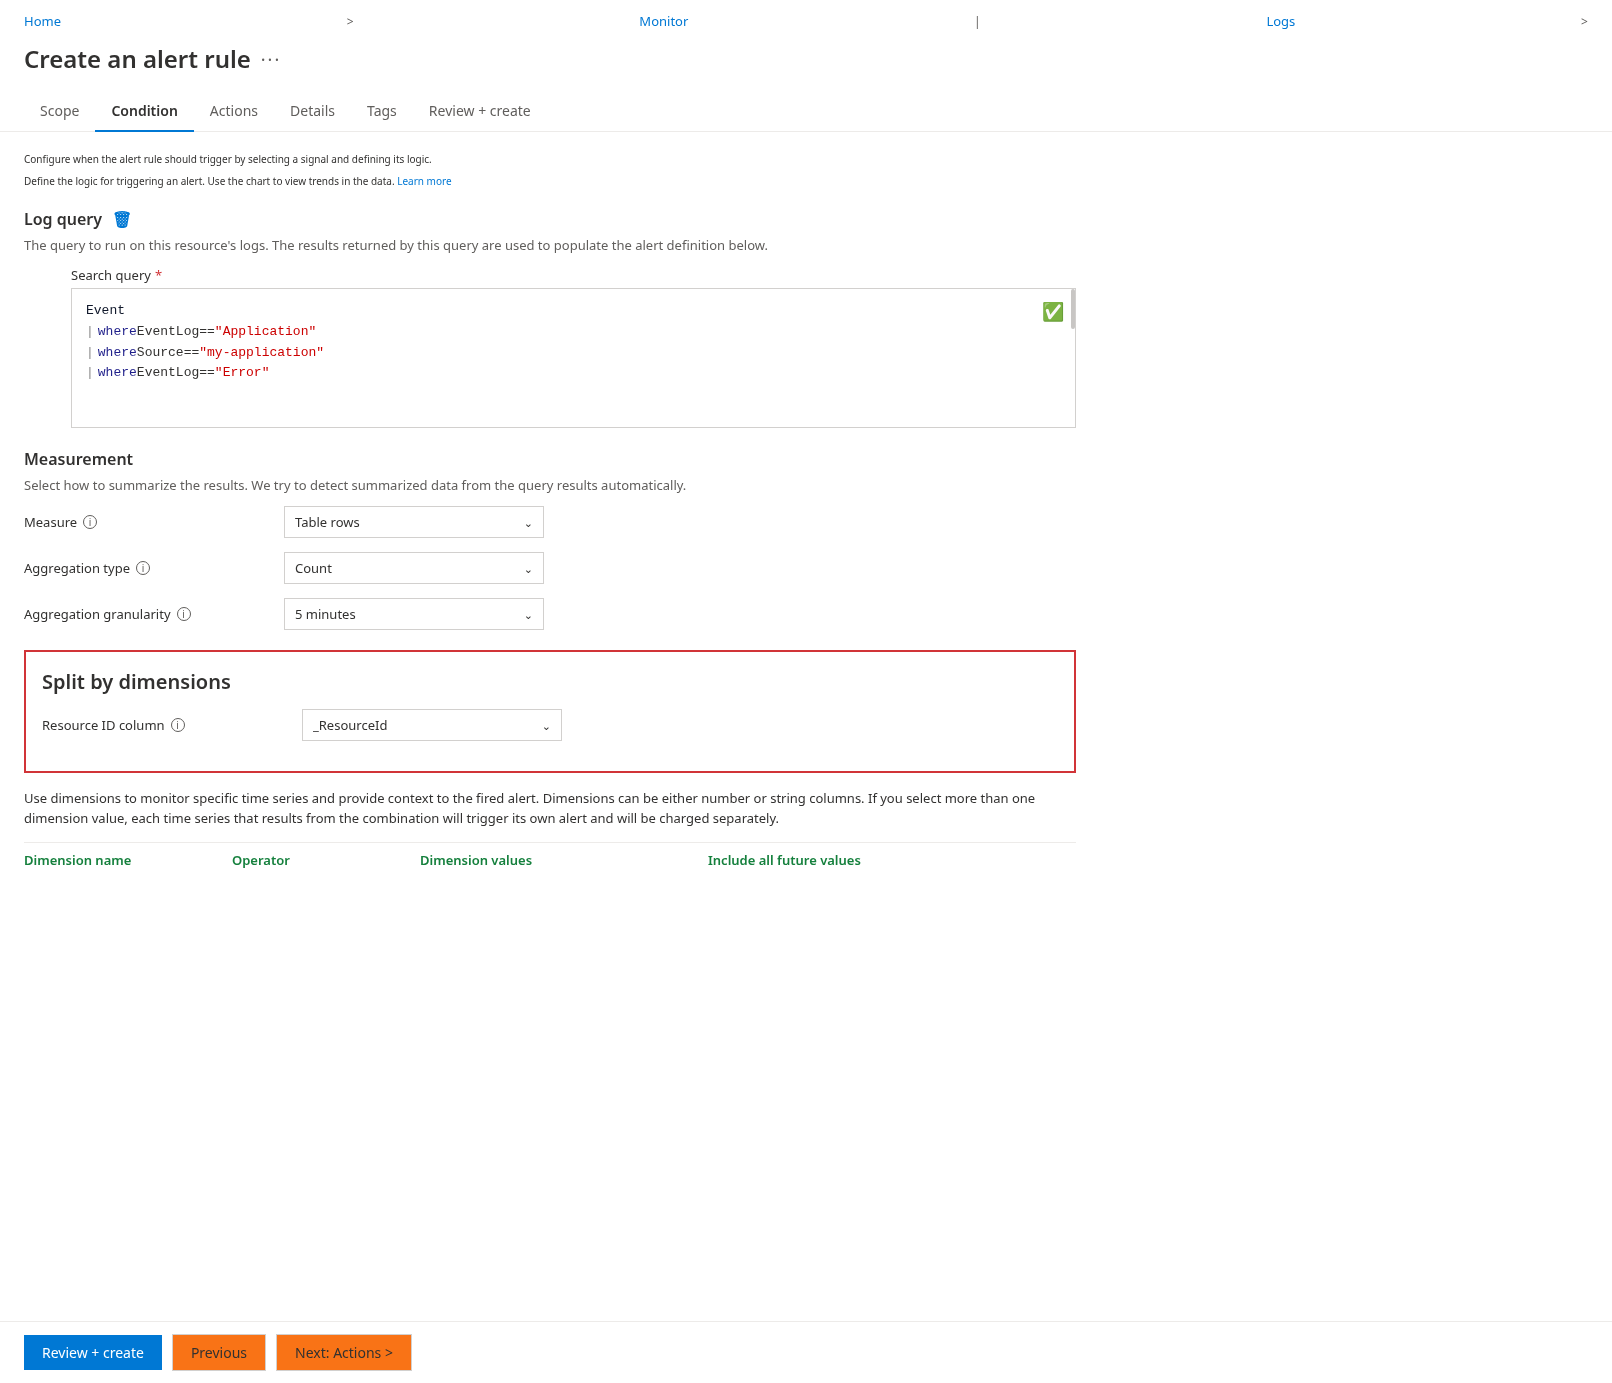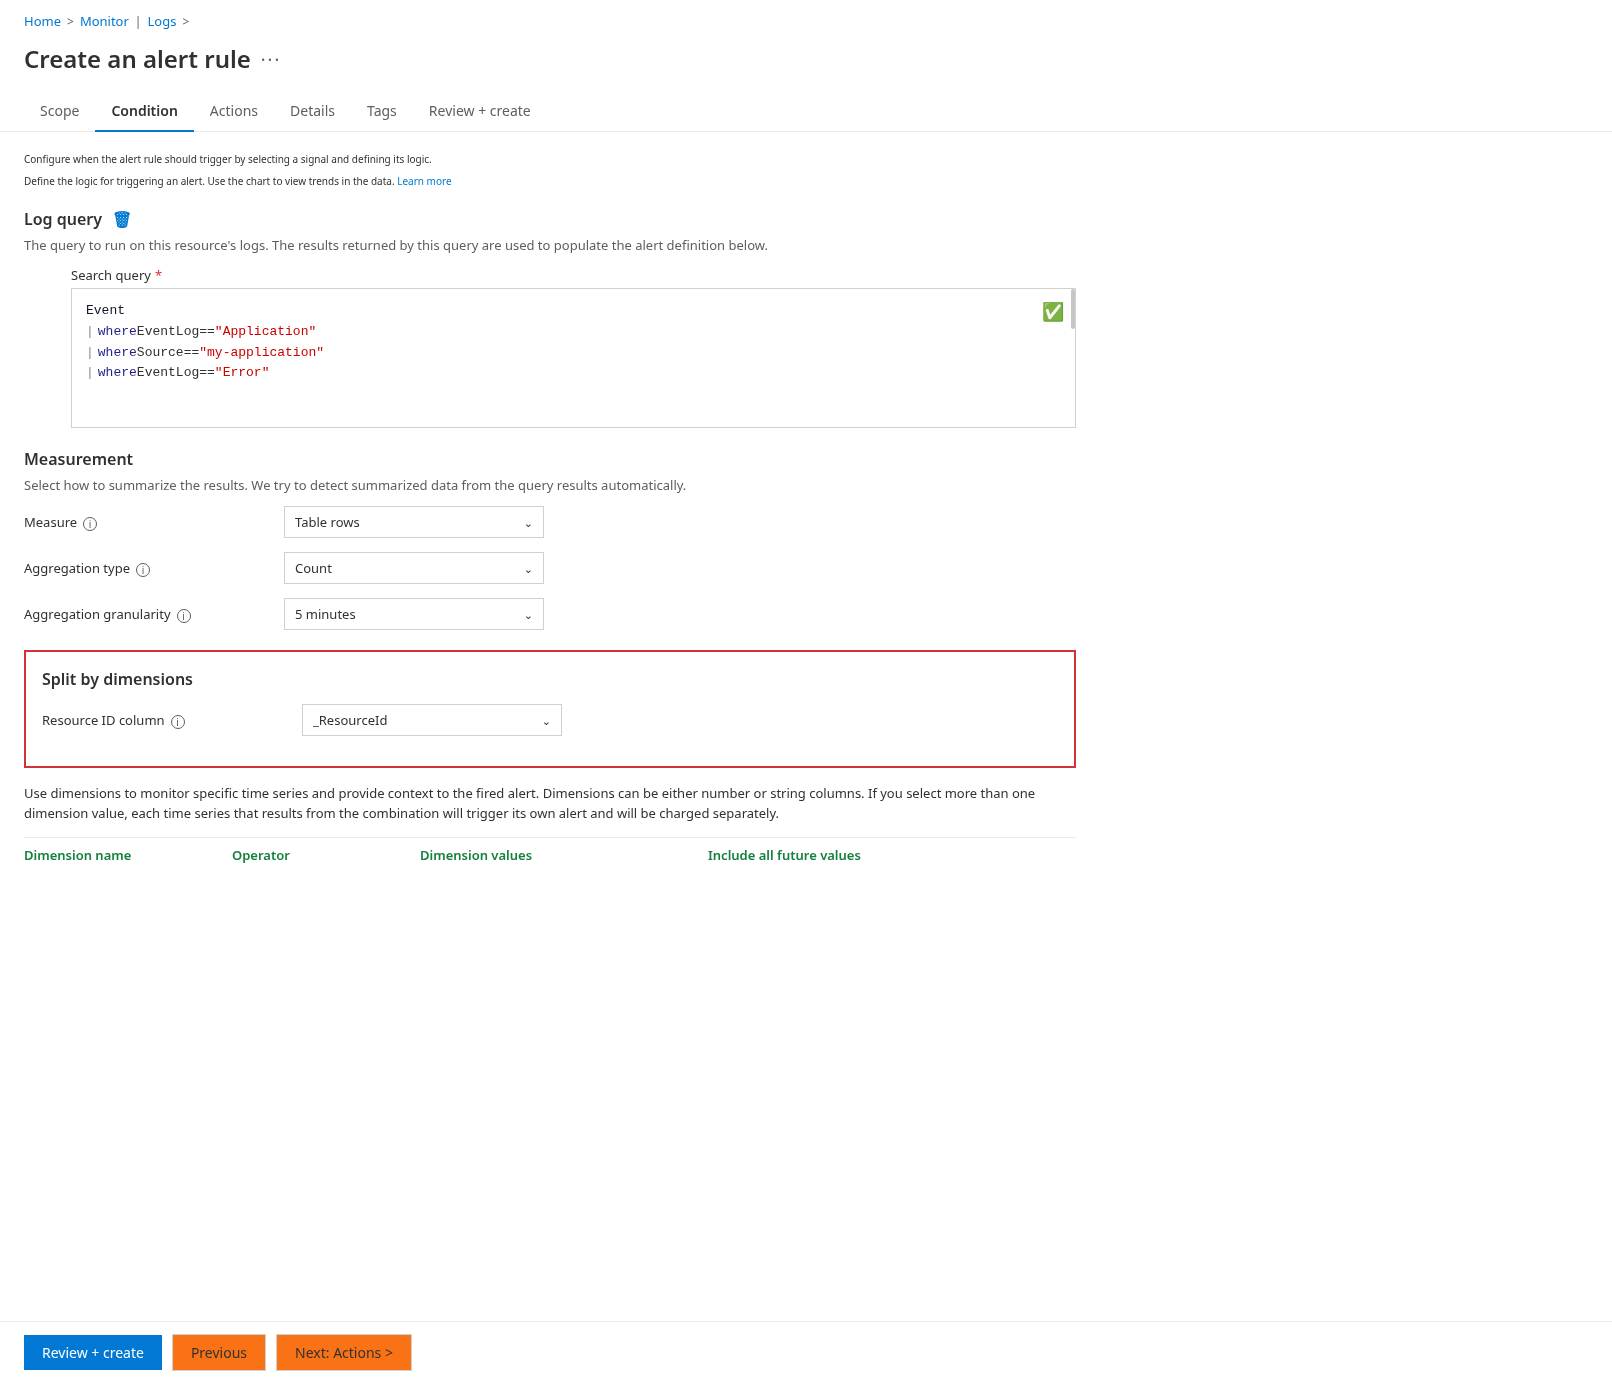--- a/index.html
+++ b/index.html
@@ -6,24 +6,25 @@
     body {
       font-family: 'Segoe UI', system-ui, -apple-system, sans-serif;
       font-size: 14px;
       color: #323130;
       background: #fff;
       min-height: 1383px;
     }
     .breadcrumb {
       display: flex;
       align-items: center;
-      gap: 6px;
+      gap: 18px;
       padding: 12px 24px 8px;
       font-size: 13px;
       color: #0078d4;
+      justify-content: space-between;
     }
     .breadcrumb a { color: #0078d4; text-decoration: none; }
     .breadcrumb span { color: #605e5c; }
     .breadcrumb .sep { color: #605e5c; font-size: 12px; }
     .page-title {
       display: flex;
       align-items: center;
       gap: 10px;
       padding: 4px 24px 16px;
     }
@@ -136,21 +137,21 @@
     .form-row {
       display: flex;
       align-items: center;
       margin-bottom: 14px;
     }
     .form-row-label {
       width: 260px;
       font-size: 13px;
       color: #323130;
       display: flex;
-      align-items: flex-end;
+      align-items: center;
       gap: 6px;
     }
     .info-icon {
       display: inline-flex;
       align-items: center;
       justify-content: center;
       width: 14px;
       height: 14px;
       border: 1px solid #605e5c;
       border-radius: 50%;
@@ -170,21 +171,21 @@
       cursor: pointer;
       color: #323130;
     }
     .chevron { color: #323130; font-size: 11px; }
     .split-section {
       border: 2px solid #d13438;
       padding: 16px;
       margin: 20px 0 16px;
     }
     .split-title {
-      font-size: 16px;
+      font-size: 20px;
       font-weight: 600;
       margin-bottom: 14px;
     }
     .split-desc {
       font-size: 13px;
       color: #323130;
       margin-bottom: 14px;
       line-height: 1.5;
     }
     .dim-table-header {

